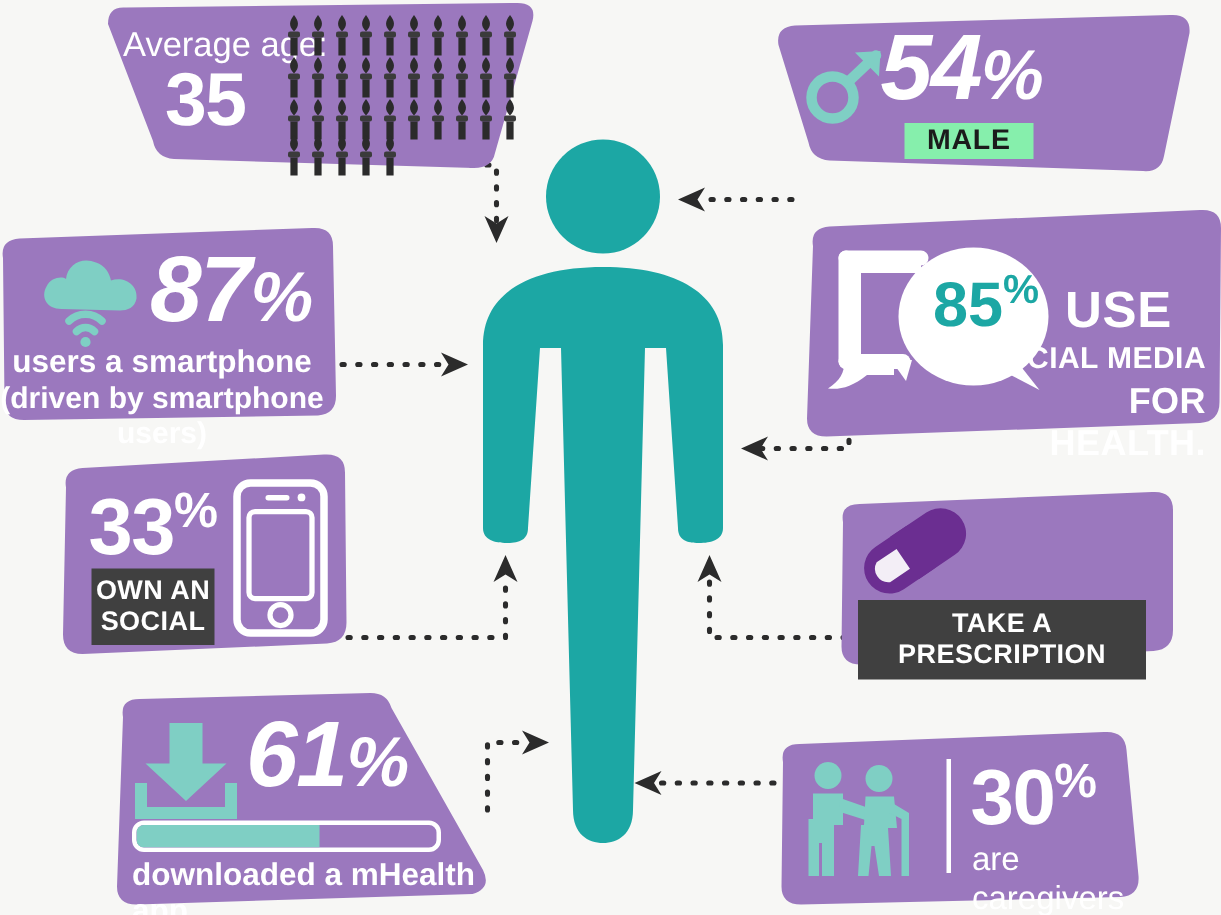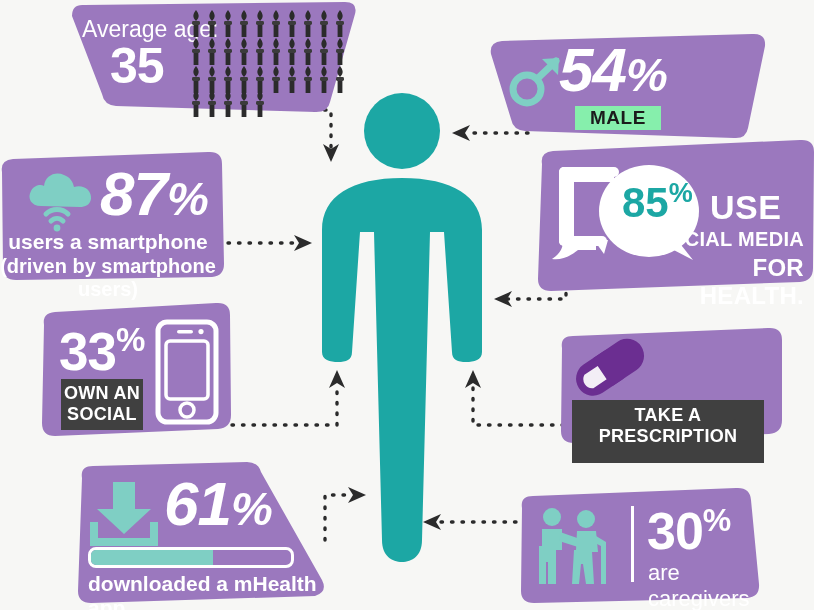--- a/index.html
+++ b/index.html
@@ -141,21 +141,21 @@
           <use href="#candle" x="0" y="80"></use>
             <use href="#candle" x="16" y="80"></use>
             <use href="#candle" x="32" y="80"></use>
             <use href="#candle" x="48" y="80"></use>
             <use href="#candle" x="64" y="80"></use>
         </g>
       </svg>
     </div>
   </div>
 
-  <div class="panel" style="left:480px;top:8px;width:296px;height:110px;margin-top:24px;">
+  <div class="panel" style="left:508px;top:8px;width:296px;height:110px;">
     <svg class="shape" viewBox="0 0 296 110">
       <path d="M11 22 Q9 10 22 9 L272 2 Q286 1 285 14 L268 96 Q266 107 254 106 L45 99 Q33 98 31 87 Z" fill="#9B78BE"></path>
     </svg>
     <div class="content">
       <svg style="position:absolute;left:26px;top:22px;" width="58" height="56" viewBox="0 0 58 56">
         <circle cx="21" cy="35" r="14" fill="none" stroke="#7FCFC4" stroke-width="7"></circle>
         <line x1="31" y1="25" x2="50" y2="7" stroke="#7FCFC4" stroke-width="7" stroke-linecap="round"></line>
         <path d="M36 5 L53 4 L52 21 Z" fill="#7FCFC4"></path>
       </svg>
       <div class="num" style="position:absolute;left:79px;top:10px;font-size:62px;">
@@ -253,21 +253,21 @@
       <path d="M12 20 Q10 8 23 8 L218 0 Q232 -1 232 12 L232 92 Q232 105 219 106 L24 115 Q11 115 11 103 Z" fill="#9B78BE"></path>
     </svg>
     <div class="content">
       <svg style="position:absolute;left:22px;top:18px;" width="62" height="52" viewBox="0 0 62 52">
         <g transform="rotate(-34 31 26)">
           <rect x="2" y="9" width="58" height="34" rx="17" fill="#6B2E91"></rect>
           <path d="M31 9 L60 9 A17 17 0 0 1 60 43 L31 43 Z" fill="#6B2E91"></path>
           <path d="M14 18 L30 18 L30 34 L14 34 A9 9 0 0 1 14 18 Z" fill="#fff" opacity=".92"></path>
         </g>
       </svg>
-      <div class="badge" style="position:absolute;left:22px;top:72px;width:192px;font-size:18px;padding:5px 0 16px 0;">TAKE A PRESCRIPTION</div>
+      <div class="badge" style="position:absolute;left:22px;top:72px;width:192px;font-size:18px;padding:5px 0 6px 0;">TAKE A PRESCRIPTION</div>
     </div>
   </div>
 
   <div class="panel" style="left:508px;top:488px;width:254px;height:116px;">
     <svg class="shape" viewBox="0 0 254 116">
       <path d="M14 20 Q12 8 25 8 L228 0 Q242 -1 243 12 L251 96 Q252 109 239 110 L26 115 Q13 115 13 103 Z" fill="#9B78BE"></path>
     </svg>
     <div class="content">
       <svg style="position:absolute;left:26px;top:18px;" width="86" height="80" viewBox="0 0 86 80">
 

